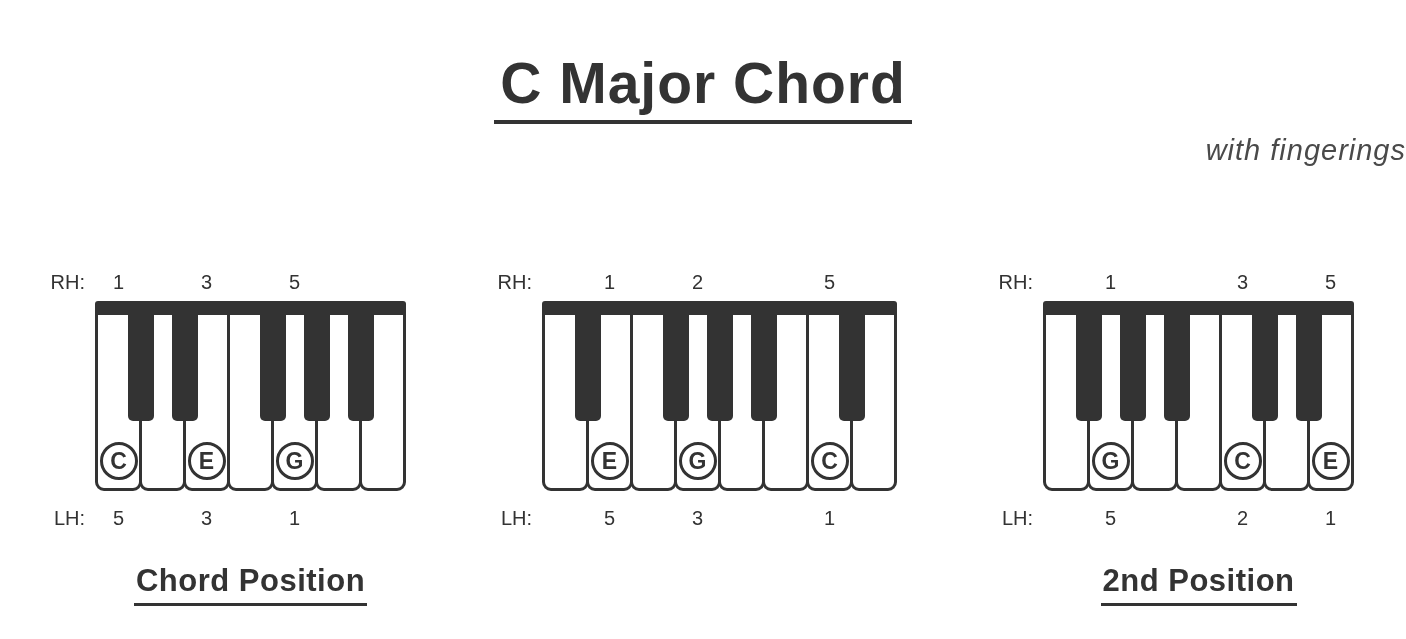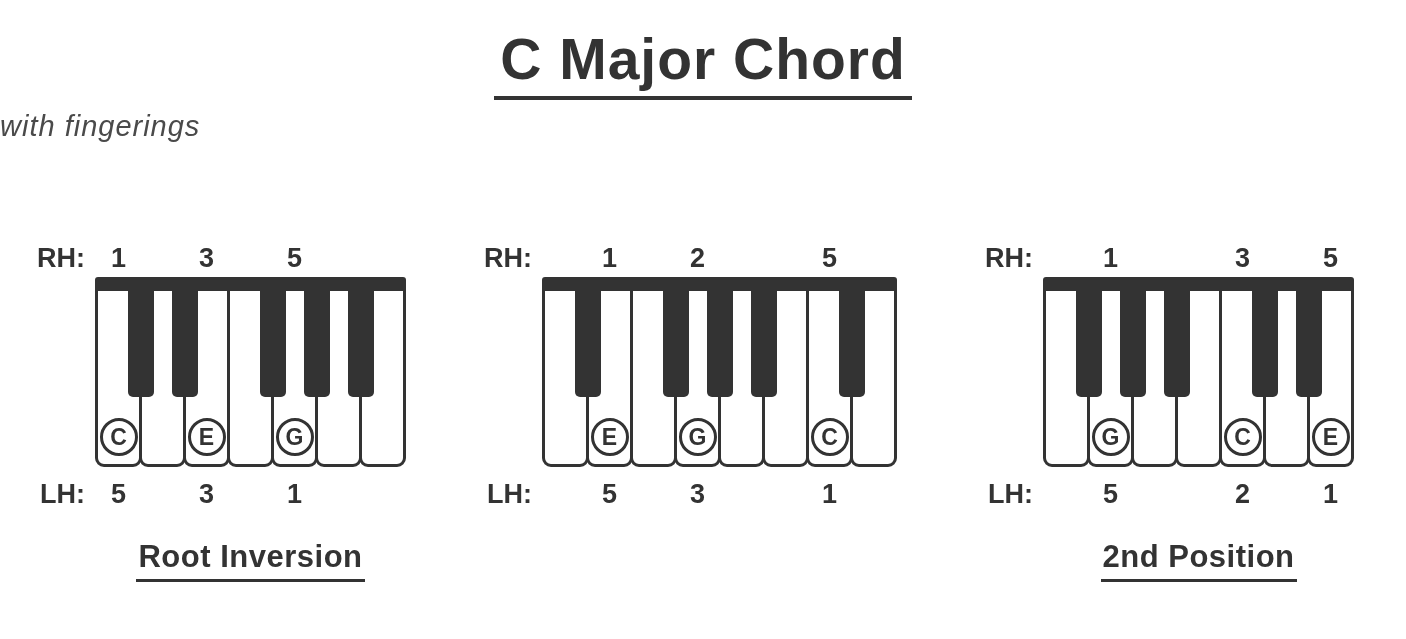--- a/index.html
+++ b/index.html
@@ -8,49 +8,49 @@
     --keywhite:#ffffff;
   }
   html,body{margin:0;padding:0;}
   body{
     width:1406px;height:639px;
     background:#ffffff;
     font-family:"Liberation Sans", sans-serif;
     position:relative;
     overflow:hidden;
   }
-  .stage{position:absolute;inset:0;}
+  .stage{position:absolute;inset:0;margin-top:24px;}
 
   
   .title-wrap{
     position:absolute;top:28px;left:0;width:100%;
     text-align:center;
   }
   .title{
     display:inline-block;
     font-size:57px;font-weight:bold;color:var(--ink);
     letter-spacing:1px;
     border-bottom:4px solid var(--ink);
     padding:0 6px 5px 6px;
     line-height:1.1;
   }
   .subtitle{
     position:absolute;top:110px;left:0;width:100%;
-    text-align:left;
+    text-align:right;
     font-size:29px;font-style:italic;color:var(--subtle);
     letter-spacing:1px;
   }
 
   
   .group{
     position:absolute;top:238px;height:350px;
   }
   .finger-row{
     position:absolute;left:0;width:100%;height:30px;
-    font-size:27px;font-weight:bold;color:var(--ink);
+    font-size:20px;font-weight:normal;color:var(--ink);
     line-height:30px;
   }
   .finger-row.rh{top:5px;}
   .finger-row.lh{top:241px;}
   .hand-label{
     position:absolute;right:calc(100% + 10px);
     white-space:nowrap;
   }
   .finger-num{
     position:absolute;transform:translateX(-50%);
@@ -140,21 +140,21 @@
           <div class="note-circle" style="left: 23.5px;">C</div>
           <div class="note-circle" style="left: 111.5px;">E</div>
           <div class="note-circle" style="left: 199.5px;">G</div>
         </div>
         <div class="finger-row lh">
           <span class="hand-label">LH:</span>
           <span class="finger-num" style="left: 23.5px;">5</span>
           <span class="finger-num" style="left: 111.5px;">3</span>
           <span class="finger-num" style="left: 199.5px;">1</span>
         </div>
-        <div class="caption-wrap"><span class="caption">Root Inversion</span></div>
+        <div class="caption-wrap"><span class="caption">Chord Position</span></div>
       </div>
       <div class="group" style="left: 542px; width: 355px;">
         <div class="finger-row rh">
           <span class="hand-label">RH:</span>
           <span class="finger-num" style="left: 67.5px;">1</span>
           <span class="finger-num" style="left: 155.5px;">2</span>
           <span class="finger-num" style="left: 287.5px;">5</span>
         </div>
         <div class="keyboard" style="width: 355px;">
           <div class="white-row">

